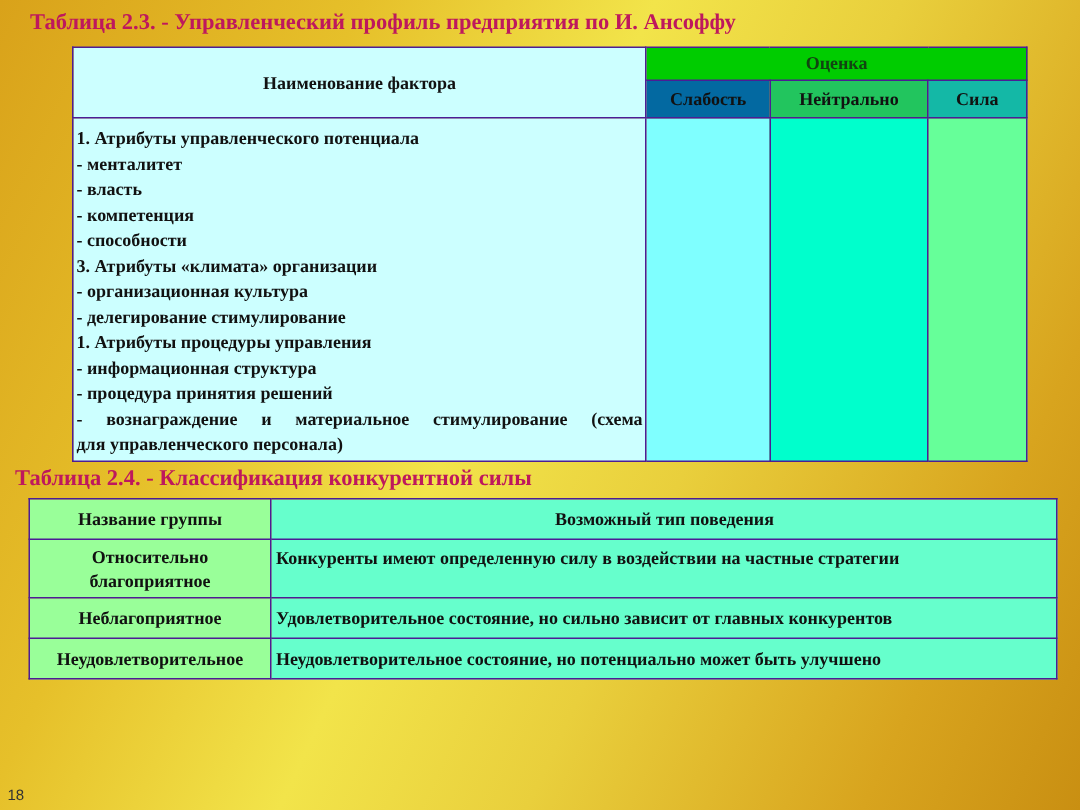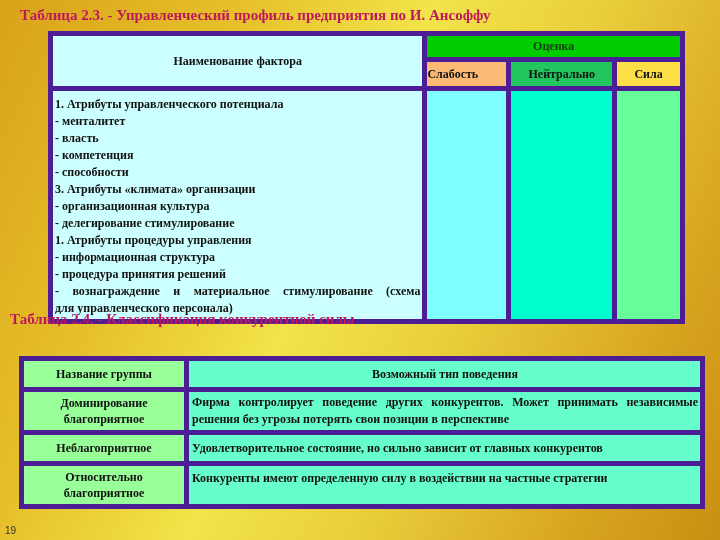--- a/index.html
+++ b/index.html
@@ -9,34 +9,34 @@
     font-family: "Liberation Serif", "DejaVu Serif", serif;
     color: #111;
   }
   .title {
     position: absolute; font-weight: bold; font-size: 15px; color: #be185d;
     white-space: nowrap;
   }
   #t1-title { left: 20px; top: 7px; }
   #t2-title { left: 10px; top: 311px; }
   table { border-collapse: collapse; position: absolute; }
-  td, th { border: 5px solid #4c1d95; font-weight: bold; font-size: 12px; padding: 0; }
+  td, th { border: 1px solid #4c1d95; font-weight: bold; font-size: 12px; padding: 0; }
   #t1 { left: 48px; top: 31px; width: 637px; }
   #t1 .hdr-name { background: #ccffff; text-align: center; width: 370px; height: 45px; }
   #t1 .hdr-score { background: #00cc00; text-align: center; height: 21px; color: #114411; }
-  #t1 .c1 { background: #fdba74; text-align: left; width: 79px; height: 24px; }
+  #t1 .c1 { background: #0369a1; text-align: center; width: 79px; height: 24px; }
   #t1 .c2 { background: #22c55e; text-align: center; width: 101px; }
-  #t1 .c3 { background: #fde047; text-align: center; width: 63px; }
+  #t1 .c3 { background: #14b8a6; text-align: center; width: 63px; }
   #t1 .body-text { background: #ccffff; vertical-align: top; padding: 5px 2px 2px 2px; line-height: 17px; font-size: 12px; }
   #t1 .b1 { background: #7fffff; }
   #t1 .b2 { background: #00ffcc; }
   #t1 .b3 { background: #66ff99; }
   .line { display: block; white-space: nowrap; }
   .line.just { text-align: justify; text-align-last: justify; white-space: normal; }
-  #t2 { left: 19px; top: 332px; width: 686px; margin-top: 24px; }
+  #t2 { left: 19px; top: 332px; width: 686px; }
   #t2 td { height: 22px; }
   #t2 .g { background: #99ff99; text-align: center; width: 160px; line-height: 16px; }
   #t2 .d { background: #66ffcc; padding: 2px 2px 2px 3px; line-height: 17px; }
   #t2 .hdrrow td { text-align: center; }
   .just2 { text-align: justify; }
   #page-num { position: absolute; left: 5px; top: 525px; font-size: 10px; font-family: "Liberation Sans", sans-serif; color: #333; }
 </style>
 </head>
 <body>
 
@@ -78,27 +78,27 @@
 
 <div id="t2-title" class="title">Таблица 2.4. - Классификация конкурентной силы</div>
 
 <table id="t2">
   <tbody>
       <tr class="hdrrow">
     <td class="g">Название группы</td>
     <td class="d" style="text-align:center">Возможный тип поведения</td>
   </tr>
   <tr>
-    <td class="g" style="height:38px">Доминирование благоприятное</td>
-    <td class="d just2">Фирма контролирует поведение других конкурентов. Может принимать независимые решения без угрозы потерять свои позиции в перспективе</td>
+    <td class="g" style="height:38px">Относительно благоприятное</td>
+    <td class="d" style="vertical-align:top;padding-top:4px">Конкуренты имеют определенную силу в воздействии на частные стратегии</td>
   </tr>
   <tr>
     <td class="g" style="height:25px">Неблагоприятное</td>
     <td class="d">Удовлетворительное состояние, но сильно зависит от главных конкурентов</td>
   </tr>
   <tr>
-    <td class="g" style="height:38px">Относительно благоприятное</td>
-    <td class="d" style="vertical-align:top;padding-top:4px">Конкуренты имеют определенную силу в воздействии на частные стратегии</td>
+    <td class="g" style="height:22px">Неудовлетворительное</td>
+    <td class="d">Неудовлетворительное состояние, но потенциально может быть улучшено</td>
   </tr>
 </tbody>
   </table>
 
-<div id="page-num">19</div>
+<div id="page-num">18</div>
 
 </body></html>

